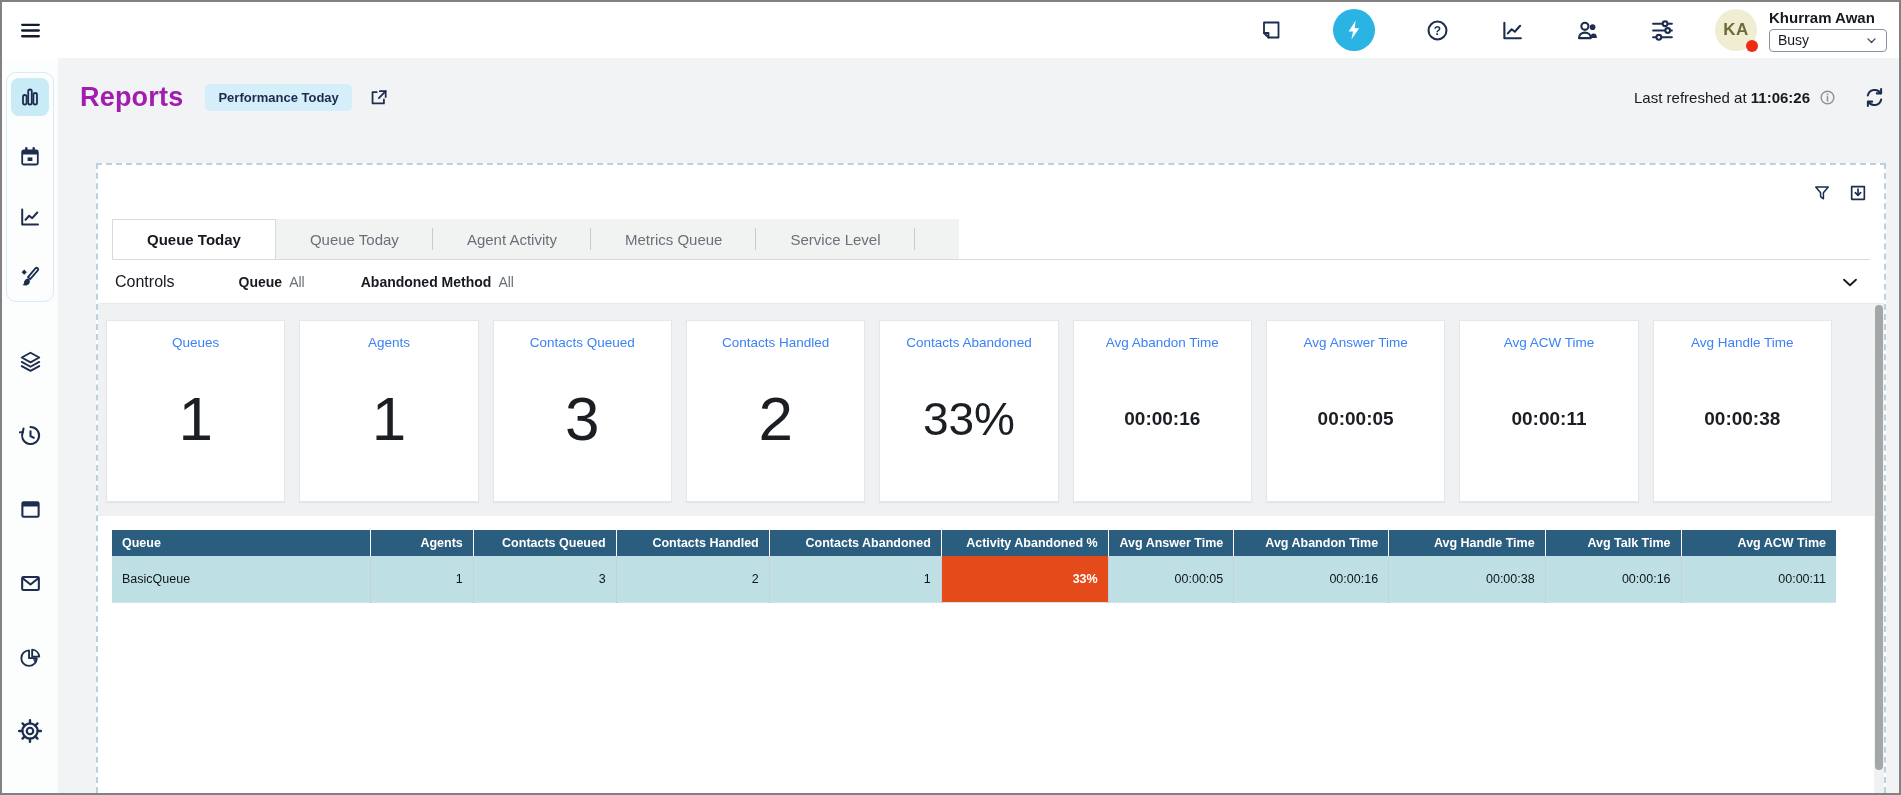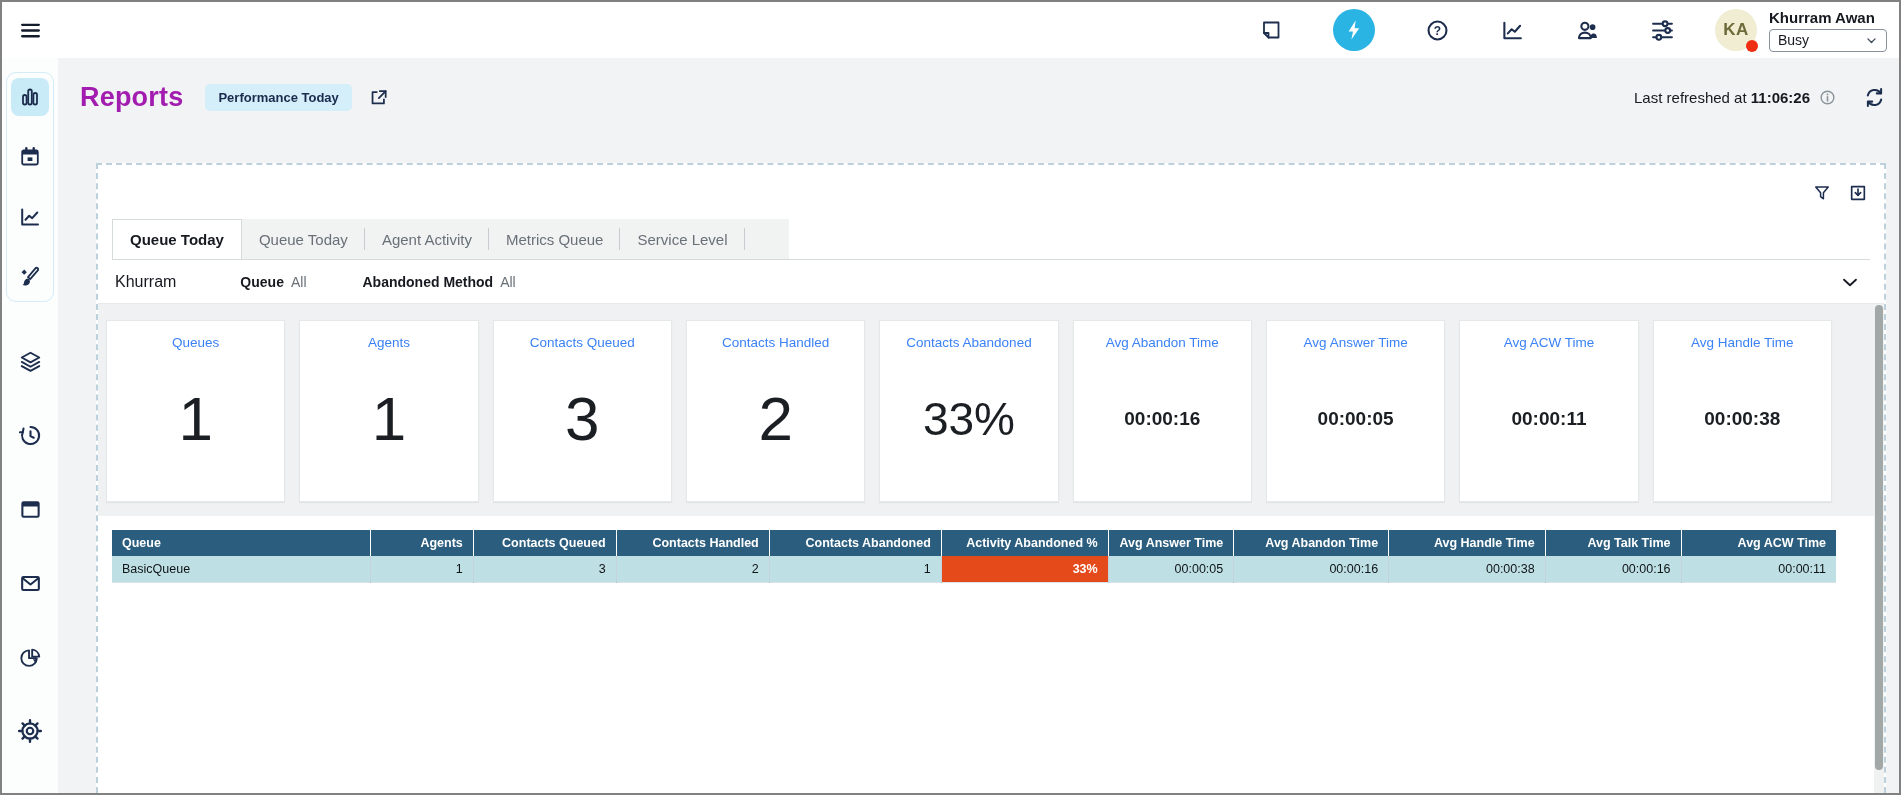--- a/index.html
+++ b/index.html
@@ -42,21 +42,21 @@
   .refresh-btn { background:none; border:none; cursor:pointer; margin-left:26px; display:flex; }
 
   
   .widget { flex:1; margin-top:41px; background:#fff; border:2px dashed #bdd1dd; border-bottom:none; display:flex; flex-direction:column; min-height:0; }
   .widget-toolbar { height:46px; display:flex; align-items:center; justify-content:flex-end; gap:16px; padding:10px 16px 0 16px; flex-shrink:0; }
   .tool-btn { background:none; border:none; cursor:pointer; display:flex; }
 
   .tabs-row { margin:8px 14px 0 14px; border-bottom:1px solid #d5dbdb; display:flex; flex-shrink:0; }
   .tabs-list { display:inline-flex; background:#f1f3f3; }
   .tabs-list::after { content:""; width:44px; }
-  .tab { position:relative; height:40px; display:flex; align-items:center; padding:0 17px; font-size:15px; color:#697078; cursor:pointer; white-space:nowrap; }
+  .tab { position:relative; height:40px; display:flex; align-items:center; padding:0 34px; font-size:15px; color:#697078; cursor:pointer; white-space:nowrap; }
   .tab:not(.active)::after { content:""; position:absolute; right:0; top:9px; height:22px; width:1px; background:#c6cccf; }
   .tab.active { background:#fff; color:#16191f; font-weight:bold; border:1px solid #d5dbdb; border-bottom:none; margin-bottom:-1px; }
 
   .controls-row { height:44px; display:flex; align-items:center; padding:0 17px; border-bottom:1px solid #e7eaea; flex-shrink:0; }
   .controls-label { font-size:16px; color:#16191f; }
   .filter { margin-left:64px; font-size:14px; cursor:pointer; }
   .filter + .filter { margin-left:56px; }
   .filter b { font-weight:bold; color:#16191f; }
   .filter .filter-val { color:#687078; margin-left:7px; }
   .ctrl-spacer { flex:1; }
@@ -67,21 +67,21 @@
   .metric-card { flex:1; background:#fff; border:1px solid #e5e8e8; box-shadow:0 1px 1px rgba(0,0,0,.05); height:182px; display:flex; flex-direction:column; align-items:center; }
   .metric-card-label { font-size:13.5px; color:#3b82f6; margin-top:14px; text-align:center; }
   .metric-card-value { flex:1; display:flex; align-items:center; justify-content:center; color:#1b1f23; padding-bottom:14px; }
   .metric-card-value.count { font-size:62px; font-weight:400; }
   .metric-card-value.percent { font-size:46px; font-weight:400; }
   .metric-card-value.time { font-size:19px; font-weight:bold; }
 
   table.qtable { border-collapse:collapse; table-layout:fixed; width:calc(100% - 62px); margin:14px 48px 0 14px; font-size:12.5px; }
   .qtable th { background:#2b5d7e; color:#fff; font-weight:bold; padding:6px 10px; border-right:1px solid rgba(255,255,255,.45); white-space:nowrap; overflow:hidden; }
   .qtable th:last-child { border-right:none; }
-  .qtable td { background:#bee0e5; color:#101417; padding:6px 10px; border-right:1px solid rgba(43,93,126,.28); border-bottom:1px solid rgba(43,93,126,.18); white-space:nowrap; overflow:hidden;margin-top:24px; }
+  .qtable td { background:#bee0e5; color:#101417; padding:16px 10px; border-right:1px solid rgba(43,93,126,.28); border-bottom:1px solid rgba(43,93,126,.18); white-space:nowrap; overflow:hidden;margin-top:24px; }
   .qtable td:last-child { border-right:none; }
   .qtable .al { text-align:left; } .qtable .ar { text-align:right; }
   .qtable td.hl { background:#e54a1b; color:#fff; font-weight:bold; }
 
   .scroll-track { position:absolute; top:0; right:0; bottom:0; width:10px; background:#f0f1f1; }
   .scroll-thumb { position:absolute; top:1px; left:1px; width:8px; height:95%; background:#a2a7a8; border-radius:5px; }
 
   svg.ic { stroke:#1d2d4e; fill:none; stroke-width:1.8; stroke-linecap:round; stroke-linejoin:round; display:block; }
 </style>
 </head>
@@ -284,21 +284,21 @@
           <div class="tabs-list">
             <div class="tab active">Queue Today</div>
             <div class="tab">Queue Today</div>
             <div class="tab">Agent Activity</div>
             <div class="tab">Metrics Queue</div>
             <div class="tab">Service Level</div>
           </div>
         </div>
 
         <div class="controls-row">
-          <span class="controls-label">Khurram</span>
+          <span class="controls-label">Controls</span>
           <span class="filter"><b>Queue</b><span class="filter-val">All</span></span>
           <span class="filter"><b>Abandoned Method</b><span class="filter-val">All</span></span>
           <div class="ctrl-spacer"></div>
           <button class="collapse-btn">
             <svg class="ic" width="22" height="22" viewBox="0 0 24 24" style="stroke:#16191f;stroke-width:2">
                 <path d="M5.5 9.5 L12 15.5 18.5 9.5"></path>
               </svg>
           </button>
         </div>
 

